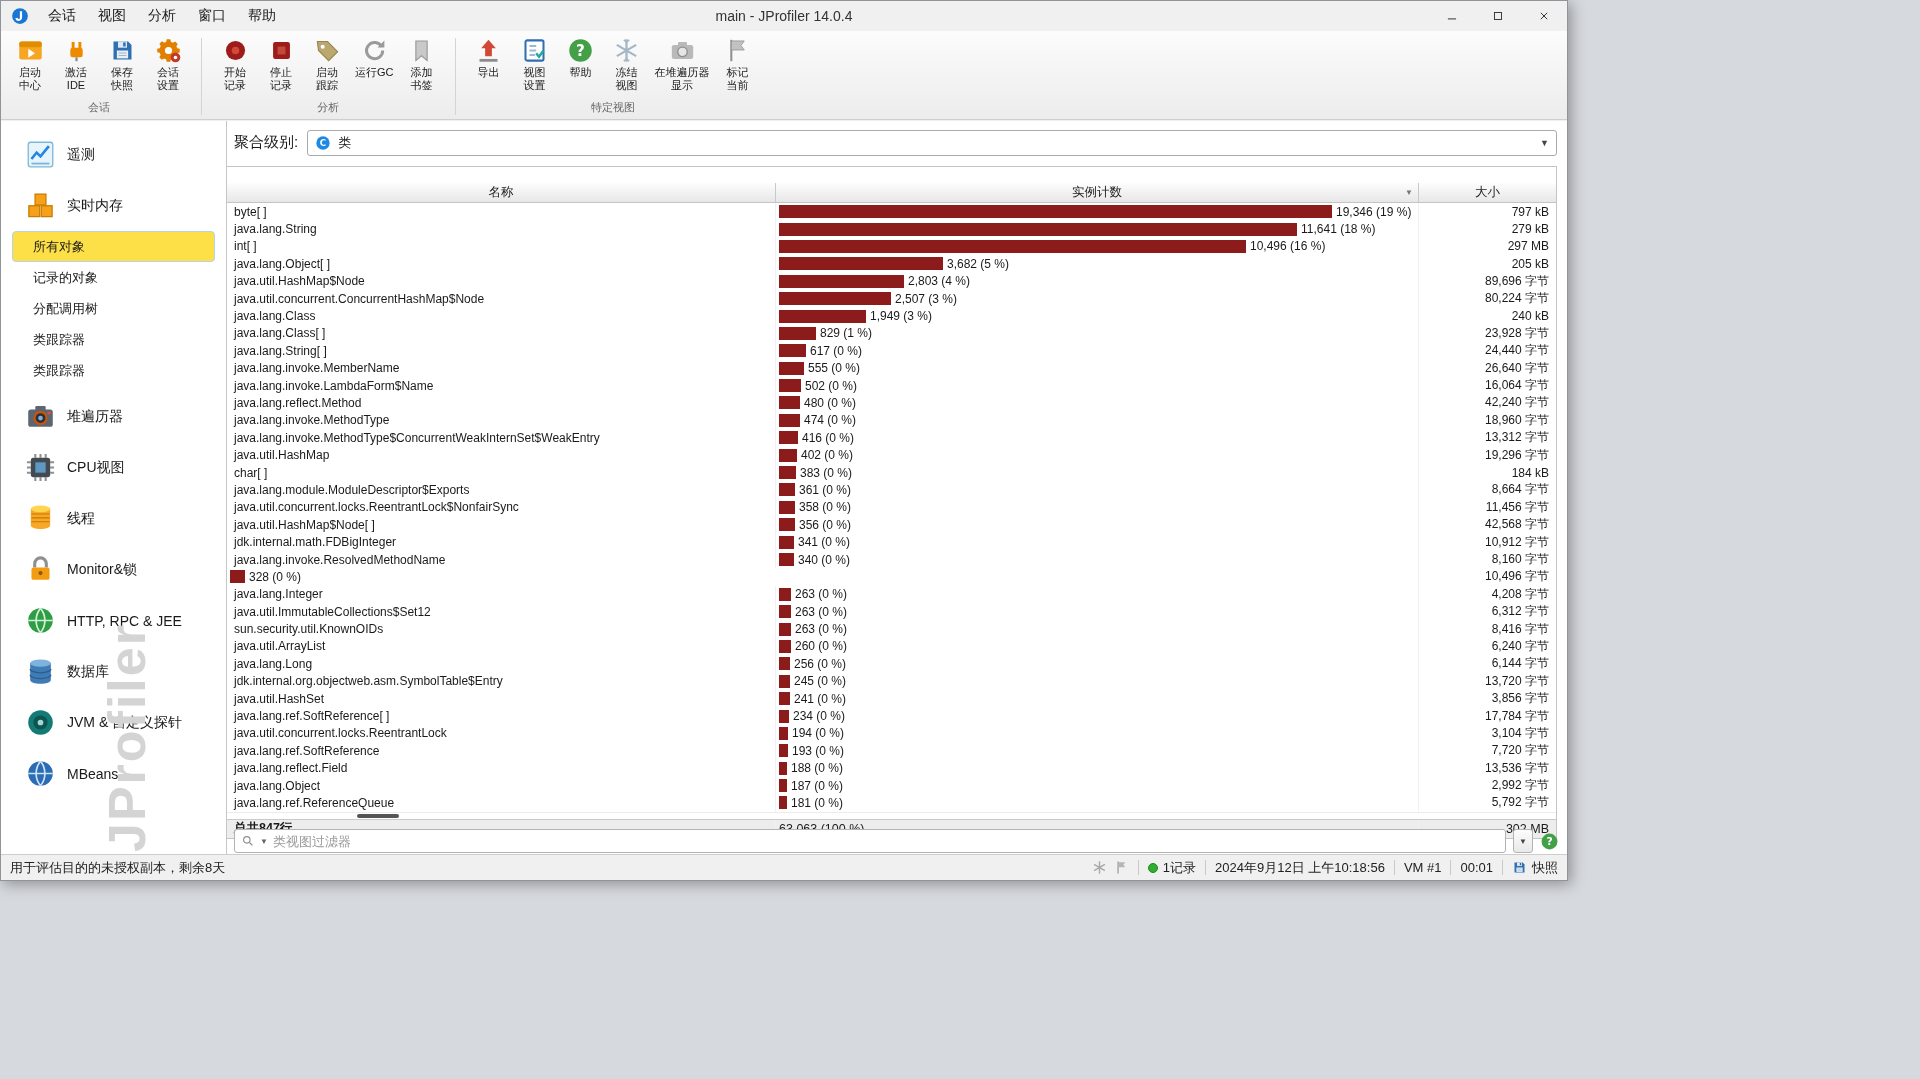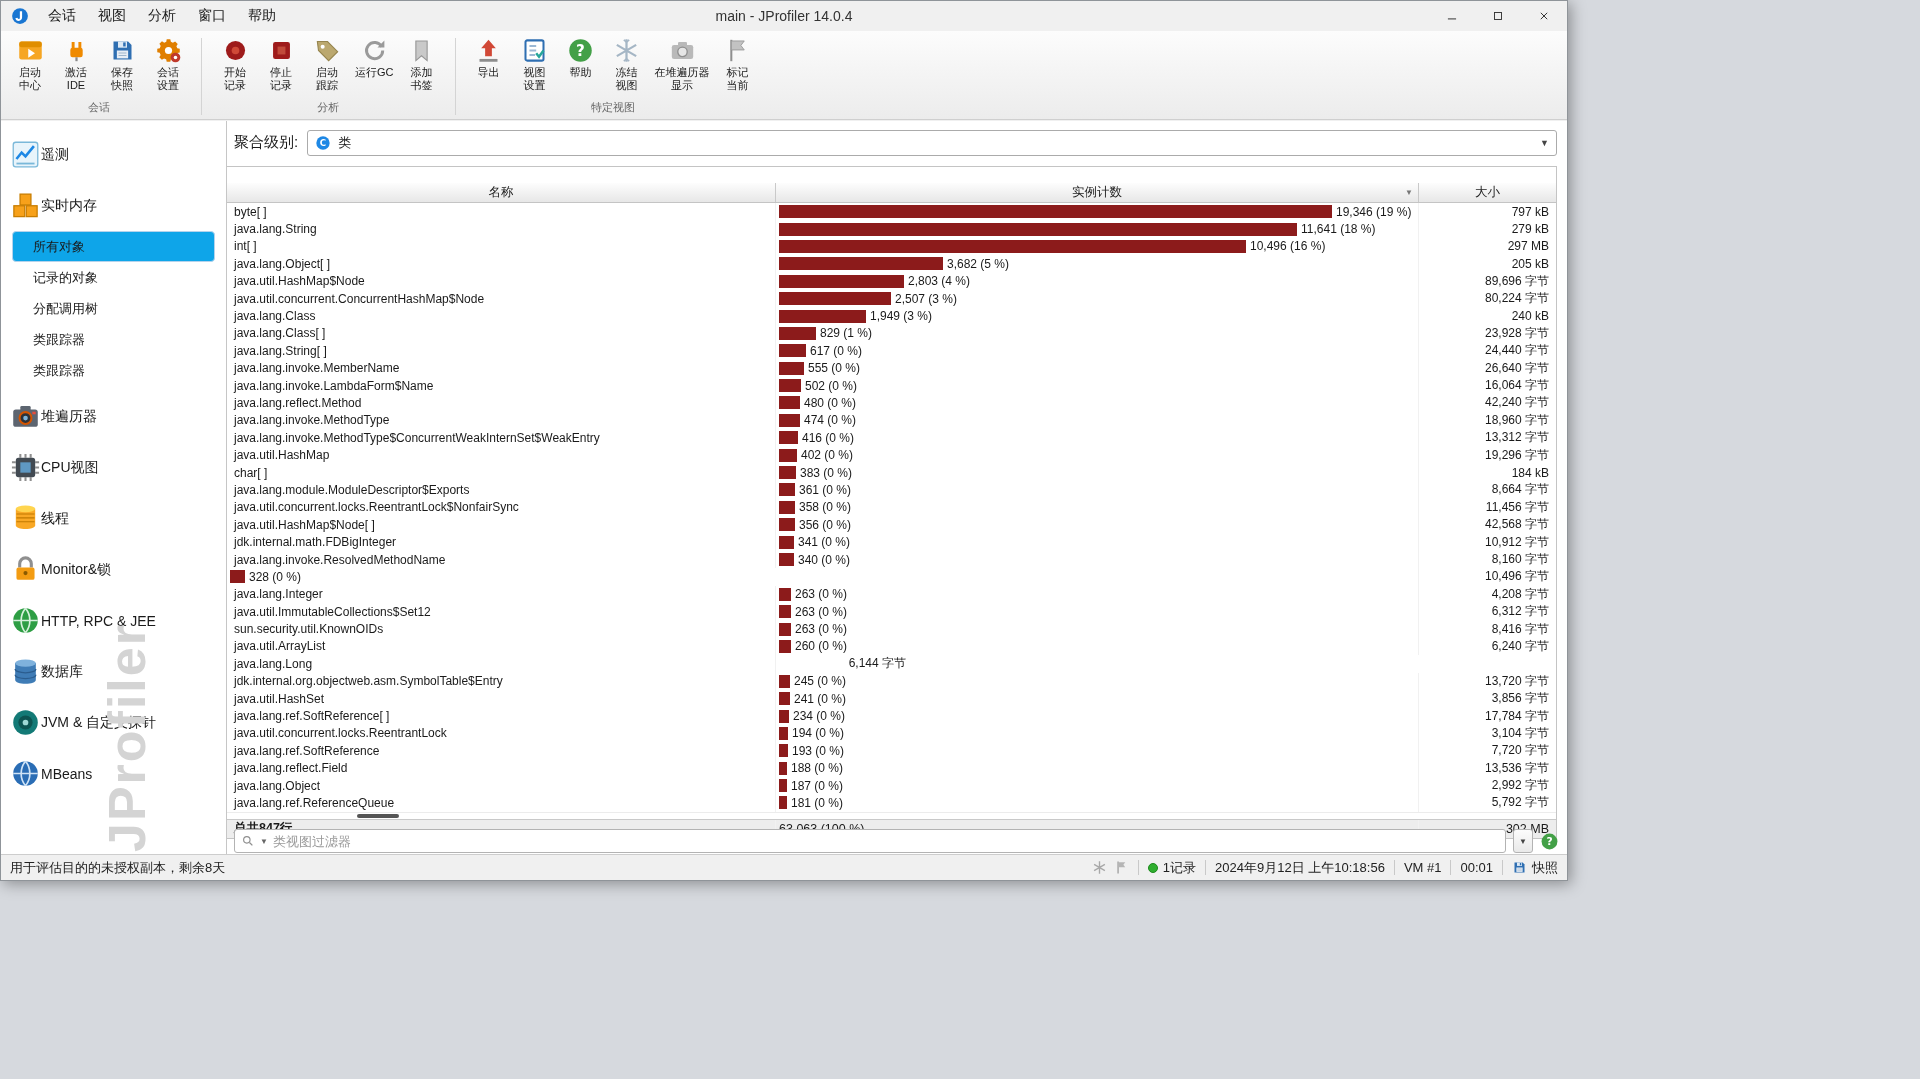--- a/index.html
+++ b/index.html
@@ -27,25 +27,25 @@
   .tb-btn { min-width:46px; padding:3px 5px 1px; display:flex; flex-direction:column; align-items:center; border-radius:3px; }
   .tb-btn .ic { width:27px; height:27px; }
   .tb-lab { text-align:center; font-size:11px; line-height:13px; color:#1a1a1a; margin-top:2px; white-space:nowrap; }
   .tb-glab { text-align:center; font-size:11px; color:#666; padding:3px 0 4px; }
   .tb-sep { width:1px; background:#d4d4d4; margin:4px 10px; }
 
   
   .app-body { position:absolute; top:120px; left:0; right:0; bottom:26px; display:flex; background:#fff; }
 
   .sidebar { width:226px; border-right:1px solid #c6c6c6; position:relative; overflow:hidden; background:#fff; padding-top:8px; }
-  .sb-item { height:51px; display:flex; align-items:center; padding-left:9px; font-size:14px; }
+  .sb-item { height:51px; display:flex; align-items:center; gap:11px; padding-left:24px; font-size:14px; }
   .sb-item .ic { width:31px; height:31px; }
   .sb-children { margin:0 0 5px; }
   .sb-child { height:31px; display:flex; align-items:center; margin:0 11px; padding-left:20px; font-size:13px; border:1px solid transparent; border-radius:4px; }
-  .sb-child.sel { background:#0ea5e9; border-color:#b4d3ec; }
+  .sb-child.sel { background:#fde047; border-color:#b4d3ec; }
   .watermark { position:absolute; left:156px; bottom:2px; transform-origin:0 100%; transform:rotate(-90deg); font-size:52px; font-weight:bold; color:#d4d4d4; letter-spacing:2px; }
 
   .main { flex:1; position:relative; background:#fff; }
   .agg-row { position:absolute; top:8px; left:7px; right:10px; height:27px; display:flex; align-items:center; gap:9px; }
   .agg-label { font-size:15px; }
   .agg-select { flex:1; height:26px; border:1px solid #ababab; border-radius:3px; background:#fff; display:flex; align-items:center; gap:7px; padding:0 7px; font-size:13px; }
   .agg-select .ic { width:16px; height:16px; }
   .dd-arrow { margin-left:auto; font-size:9px; color:#444; }
 
   .jp-table { position:absolute; top:45px; left:0; right:10px; border:1px solid #c4c4c4; border-left:none; background:#fff; }
@@ -686,20 +686,24 @@
             <div class="tr">
               <div class="td c-name">java.util.ArrayList</div>
               <div class="td c-count">
                 <span class="bar" style="width:12px;background:#8c1b1b"></span>
                 <span class="cnt">260 (0 %)</span>
               </div>
               <div class="td c-size">6,240 字节</div>
             </div>
             <div class="tr">
               <div class="td c-name">java.lang.Long</div>
+              <div class="td c-count">
+                <span class="bar" style="width:11px;background:#8c1b1b"></span>
+                <span class="cnt">256 (0 %)</span>
+              </div>
               <div class="td c-size">6,144 字节</div>
             </div>
             <div class="tr">
               <div class="td c-name">jdk.internal.org.objectweb.asm.SymbolTable$Entry</div>
               <div class="td c-count">
                 <span class="bar" style="width:11px;background:#8c1b1b"></span>
                 <span class="cnt">245 (0 %)</span>
               </div>
               <div class="td c-size">13,720 字节</div>
             </div>

